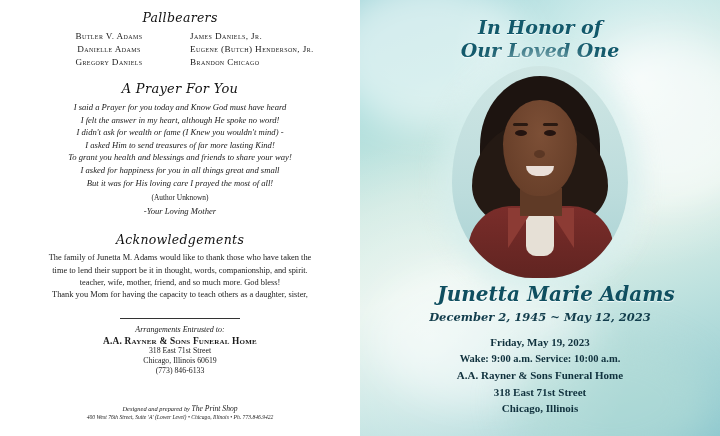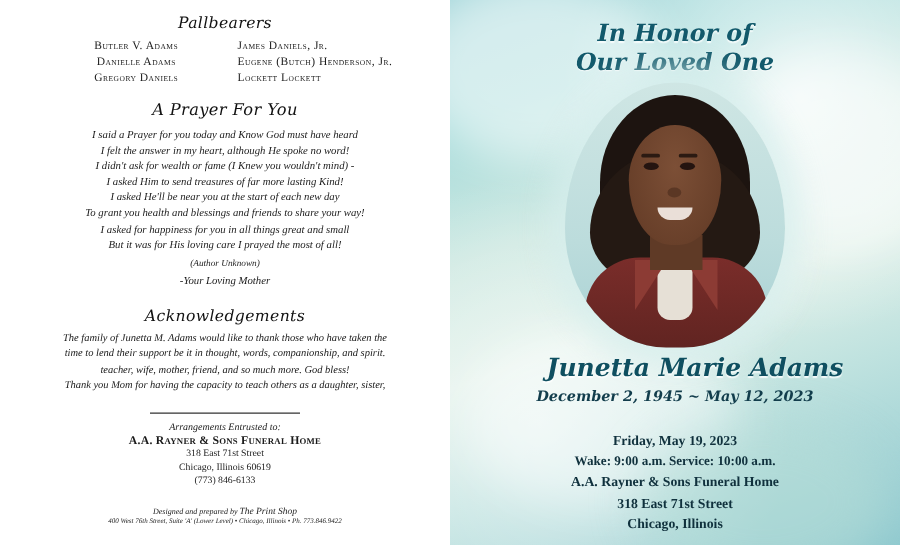--- a/index.html
+++ b/index.html
@@ -67,38 +67,36 @@
     margin: 5px auto 0 auto;
     width: 330px;
     font-style: italic;
     font-size: 8.6px;
     line-height: 12.6px;
     color: #1b1b1b;
   }
   .prayer-lines div { white-space: nowrap; }
   .small-note {
     margin-top: 4px;
-    font-style: italic;
     font-size: 7.4px;
     text-align: center;
   }
   .signoff {
     margin-top: 4px;
     font-style: italic;
     font-size: 8.6px;
   }
 
   .ack-title {
     margin-top: 16px;
     font-size: 12.5px;
   }
   .ack-body {
     margin: 5px auto 0 auto;
     width: 320px;
-    font-style: italic;
     font-size: 8.4px;
     line-height: 12.4px;
   }
   .ack-body div { white-space: nowrap; }
 
   .rule {
     width: 120px;
     height: 1px;
     background: #333;
     margin: 16px auto 0 auto;
@@ -243,21 +241,21 @@
     top: 310px;
     left: 0; width: 360px;
     font-family: "DejaVu Serif", serif;
     font-style: italic;
     font-weight: bold;
     font-size: 11.5px;
     color: #123d4c;
   }
   .svc {
     position: absolute;
-    top: 345px;
+    top: 334px;
     left: 0; width: 360px;
     color: #10313d;
   }
   .svc .line { font-size: 11px; font-weight: bold; line-height: 16.5px; }
   .svc .line.small { font-size: 10.5px; }
 </style>
 </head>
 <body>
 
 <div id="page">
@@ -265,32 +263,31 @@
   <div class="left-panel">
 
     <div class="section">
       <div class="script-head pallbearers-title">Pallbearers</div>
       <div class="pall-grid">
         <div class="pall-left">Butler V. Adams</div>
         <div class="pall-right">James Daniels, Jr.</div>
         <div class="pall-left">Danielle Adams</div>
         <div class="pall-right">Eugene (Butch) Henderson, Jr.</div>
         <div class="pall-left">Gregory Daniels</div>
-        <div class="pall-right">Lockett Lockett</div>
+        <div class="pall-right">Brandon Chicago</div>
       </div>
     </div>
 
     <div class="section">
       <div class="script-head prayer-title">A Prayer For You</div>
       <div class="prayer-lines">
         <div>I said a Prayer for you today and Know God must have heard</div>
         <div>I felt the answer in my heart, although He spoke no word!</div>
         <div>I didn't ask for wealth or fame (I Knew you wouldn't mind) -</div>
         <div>I asked Him to send treasures of far more lasting Kind!</div>
-        <div>I asked He'll be near you at the start of each new day</div>
         <div>To grant you health and blessings and friends to share your way!</div>
         <div>I asked for happiness for you in all things great and small</div>
         <div>But it was for His loving care I prayed the most of all!</div>
       </div>
       <div class="small-note">(Author Unknown)</div>
       <div class="signoff">-Your Loving Mother</div>
     </div>
 
     <div class="section">
       <div class="script-head ack-title">Acknowledgements</div>

